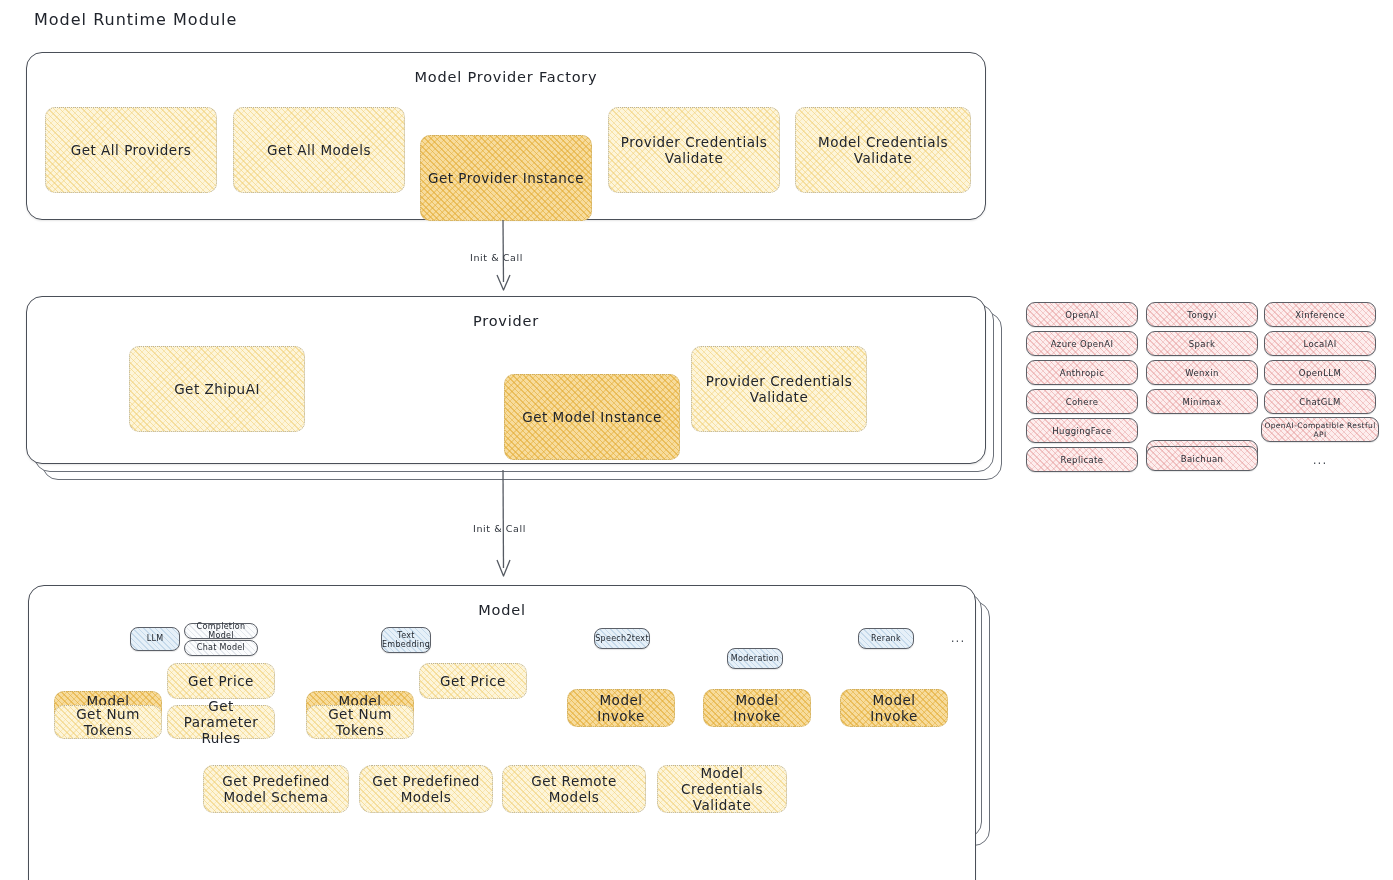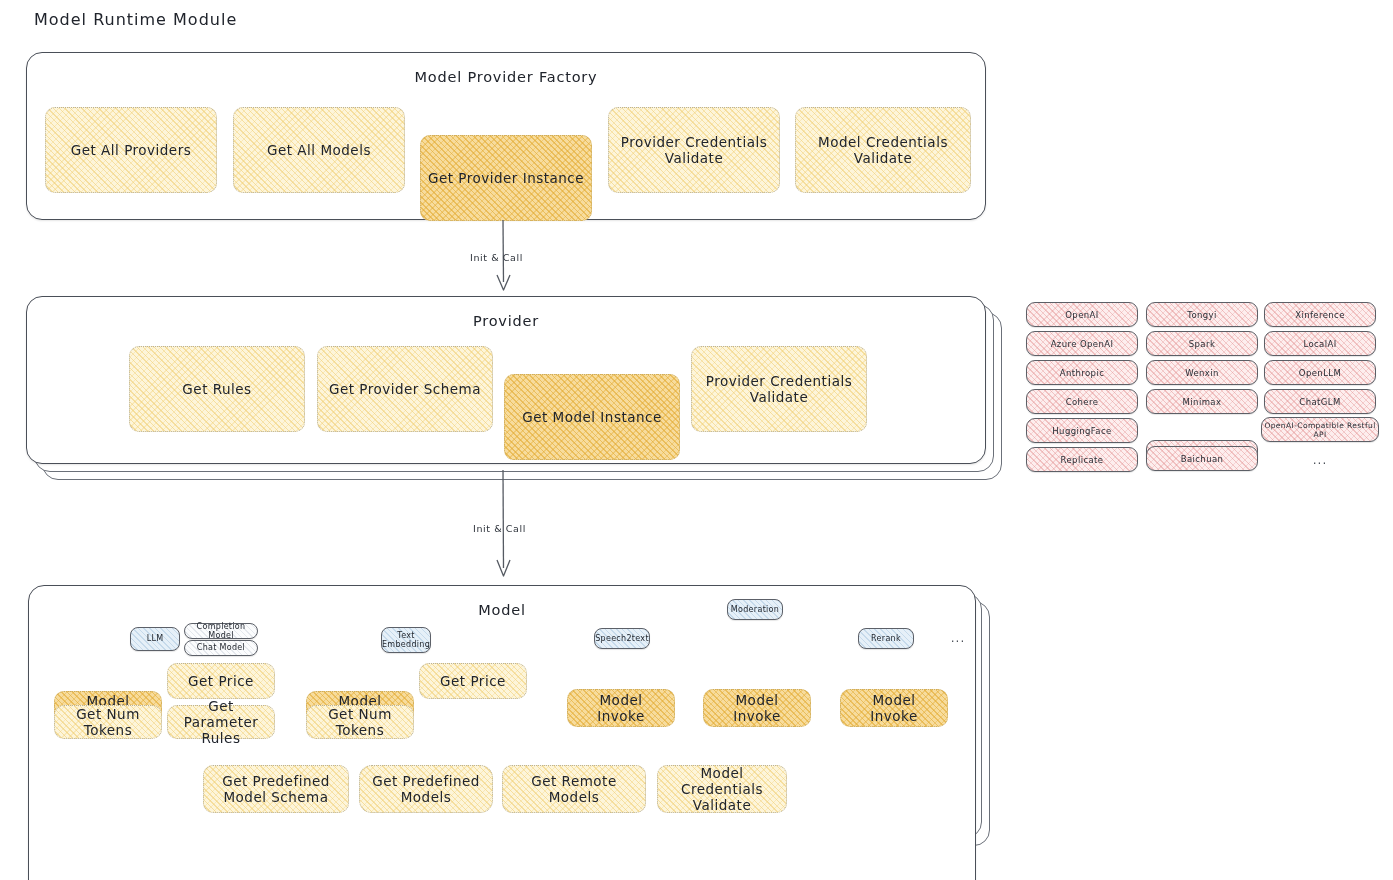--- a/index.html
+++ b/index.html
@@ -187,24 +187,21 @@
     <div class="arrow-label hand" style="left:0px; top:32px;">Init &amp; Call</div>
   </div>
 
   <div class="panel-stack-layer" style="left:42px; top:312px; width:960px; height:168px;"></div>
   <div class="panel-stack-layer" style="left:34px; top:304px; width:960px; height:168px;"></div>
   <div class="panel" style="left:26px; top:296px; width:960px; height:168px;">
     <div class="panel-title hand">Provider</div>
   </div>
 
   <div class="chip hand" style="left:129px; top:346px; width:176px; height:86px;">
-    <span>Get Rules</span>
-  </div>
-  <div class="chip hand" style="left:317px; top:346px; width:176px; height:86px;">
-    <span>Get Provider Schema</span>
+    <span>Get ZhipuAI</span>
   </div>
   <div class="chip hand hl" style="left:504px; top:346px; width:176px; height:86px;">
     <span>Get Model Instance</span>
   </div>
   <div class="chip hand" style="left:691px; top:346px; width:176px; height:86px;">
     <span>Provider Credentials Validate</span>
   </div>
 
   <div class="pill hand" style="left:1026px; top:302px; width:112px; height:25px;">
     <span>OpenAI</span>
@@ -286,21 +283,21 @@
     </div>
 
   <div class="tchip hand" style="left:381px; top:627px; width:50px; height:26px;">
     <span>Text Embedding</span>
     </div>
 
   <div class="tchip hand" style="left:594px; top:628px; width:56px; height:21px;">
     <span>Speech2text</span>
     </div>
 
-  <div class="tchip hand" style="left:727px; top:599px; width:56px; height:21px;">
+  <div class="tchip hand" style="left:727px; top:648px; width:56px; height:21px;">
     <span>Moderation</span>
     </div>
 
   <div class="tchip hand" style="left:858px; top:628px; width:56px; height:21px;">
     <span>Rerank</span>
     </div>
 
   <div class="ellipsis-mark hand" style="left:946px; top:630px; width:24px; height:16px;">...</div>
 
   <div class="chip hand hl" style="left:54px; top:663px; width:108px; height:36px;">

